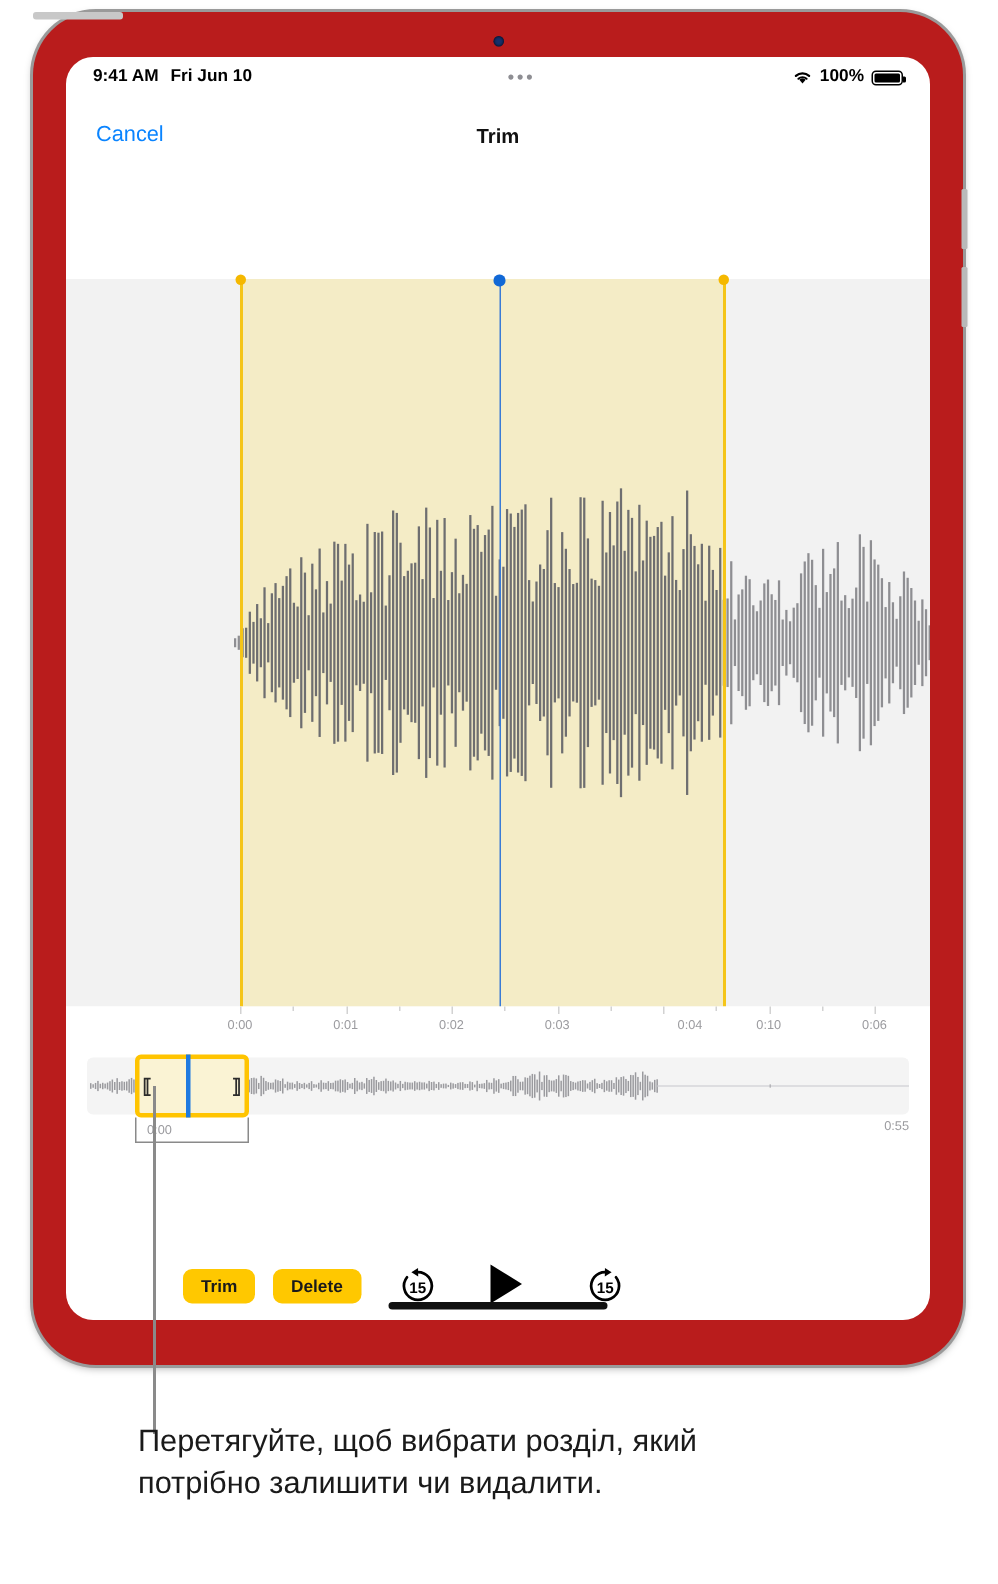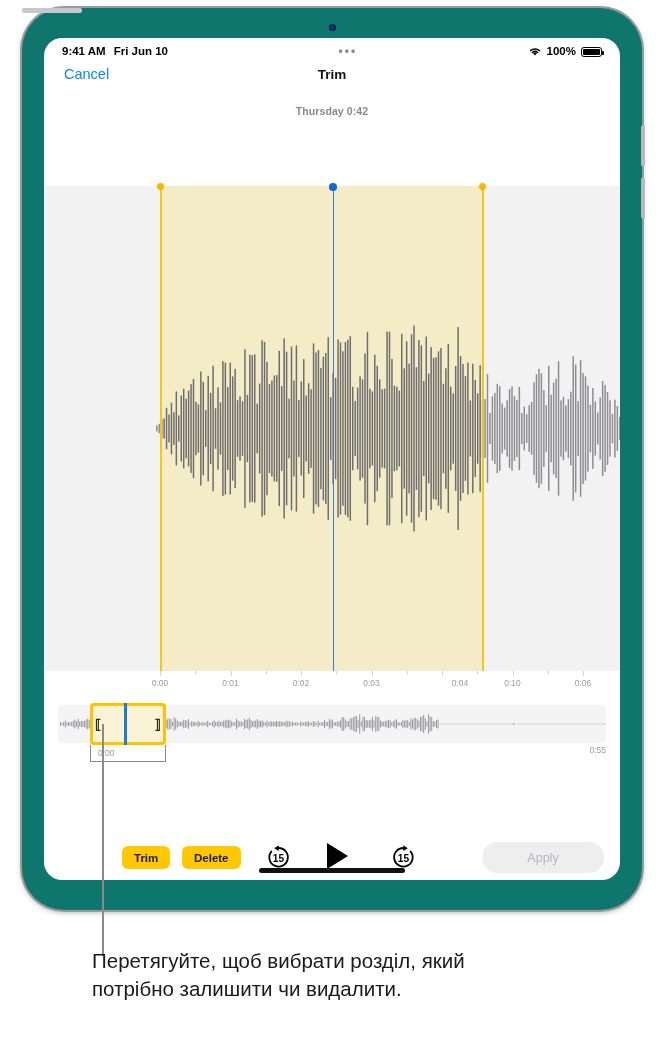--- a/index.html
+++ b/index.html
@@ -1,21 +1,21 @@
 <!DOCTYPE html>
 <html><head>
 <meta charset="utf-8">
 <style>
   html,body{margin:0;padding:0;background:#ffffff;}
   body{width:665px;height:1056px;position:relative;overflow:hidden;
        font-family:"Liberation Sans",sans-serif;-webkit-font-smoothing:antialiased;}
 
   
   .device{position:absolute;left:22px;top:8px;width:620px;height:902px;
-          background:#0f766e;border-radius:42px;
+          background:#b91c1c;border-radius:42px;
           box-shadow:0 0 0 2px #9a9a9a, 0 2px 6px rgba(0,0,0,.35);}
   .device-inner{position:absolute;left:22px;top:30px;width:576px;height:842px;
           background:#ffffff;border-radius:18px;overflow:hidden;}
   .camera{position:absolute;left:50%;top:16px;width:7px;height:7px;margin-left:-3.5px;
           border-radius:50%;background:#16306b;
           box-shadow:inset 0 0 2px #000;}
   .side-btn{position:absolute;background:#b9b9b9;border-radius:1px;}
   .sb1{right:-3px;top:118px;width:4px;height:40px;}
   .sb2{right:-3px;top:170px;width:4px;height:40px;}
   .sb-top{left:430px;top:-4px;width:60px;height:5px;background:#c8c8c8;border-radius:2px;}
@@ -30,21 +30,21 @@
   .sb-center{flex:1;display:flex;justify-content:center;align-items:center;}
   .dots{letter-spacing:2px;color:#8e8e93;font-size:12px;line-height:1;}
   .sb-right{display:flex;gap:5px;align-items:flex-end;white-space:nowrap;}
   .batt{width:21px;height:10.5px;border:1.4px solid #000;border-radius:3px;
         position:relative;box-sizing:border-box;padding:1px;}
   .batt i{display:block;height:100%;width:100%;background:#000;border-radius:1px;}
   .batt:after{content:"";position:absolute;right:-3.2px;top:3px;width:1.8px;height:4px;
               background:#000;border-radius:0 1px 1px 0;}
 
   
-  .navbar{position:absolute;left:0;top:24px;width:504px;height:34px;}
+  .navbar{position:absolute;left:0;top:40px;width:504px;height:34px;}
   .nav-cancel{position:absolute;left:20px;top:4px;font-size:14.5px;color:#0a84ff;}
   .nav-title{position:absolute;left:0;top:5px;width:576px;text-align:center;
              font-size:13.5px;font-weight:bold;color:#111;}
 
   
   .titleblock{position:absolute;left:0;top:62px;width:576px;text-align:center;}
   .rec-title{font-size:22px;font-weight:bold;color:#111;letter-spacing:-.3px;}
   .rec-sub{margin-top:5px;font-size:10.5px;color:#8a8a8e;font-weight:bold;letter-spacing:.1px;}
 
   
@@ -132,21 +132,20 @@
           </span>
       </div>
     </div>
 
     <div class="navbar">
       <div class="nav-cancel">Cancel</div>
       <div class="nav-title">Trim</div>
     </div>
 
     <div class="titleblock">
-      <div class="rec-sub">Thursday  0:42</div>
     </div>
 
     <div class="editor">
       <div class="sel-region" id="selRegion" style="left: 116px; width: 322px;"></div>
       <svg class="wave-canvas" id="waveCanvas" viewBox="0 0 576 485" preserveAspectRatio="none">
           <rect x="112.00" y="239.50" width="1.5" height="6.00" fill="#8e8e92"></rect>
           <rect x="114.45" y="237.79" width="1.5" height="9.43" fill="#8e8e92"></rect>
           <rect x="116.90" y="232.84" width="1.5" height="19.31" fill="#6e6e70"></rect>
           <rect x="119.35" y="232.48" width="1.5" height="20.05" fill="#6e6e70"></rect>
           <rect x="121.80" y="221.79" width="1.5" height="41.43" fill="#6e6e70"></rect>
@@ -635,21 +634,20 @@
       </svg>
 
       <div class="playbtn"></div>
 
       <svg class="skip" style="left:345px;" viewBox="0 0 30 30">
         <path d="M15 5.2 A9.6 9.6 0 1 0 22.4 8.8" stroke="#000" stroke-width="1.9" fill="none" stroke-linecap="round"></path>
         <path d="M14.8 2.4 L19.4 5.4 L14.7 8.2 Z" fill="#000"></path>
         <text x="15" y="19.4" text-anchor="middle" font-size="10.5" font-weight="bold" font-family="Liberation Sans, sans-serif" fill="#000">15</text>
       </svg>
 
-      <div class="apply">Apply</div>
     </div>
 
     <div class="home-ind"></div>
   </div>
 </div>
 
 <div class="lead-line" id="leadLine" style="left: 102px; top: 724px; width: 1.6px; height: 232px;"></div>
 <div class="caption">Перетягуйте, щоб вибрати розділ, який потрібно залишити чи видалити.</div>
 
 </body></html>

